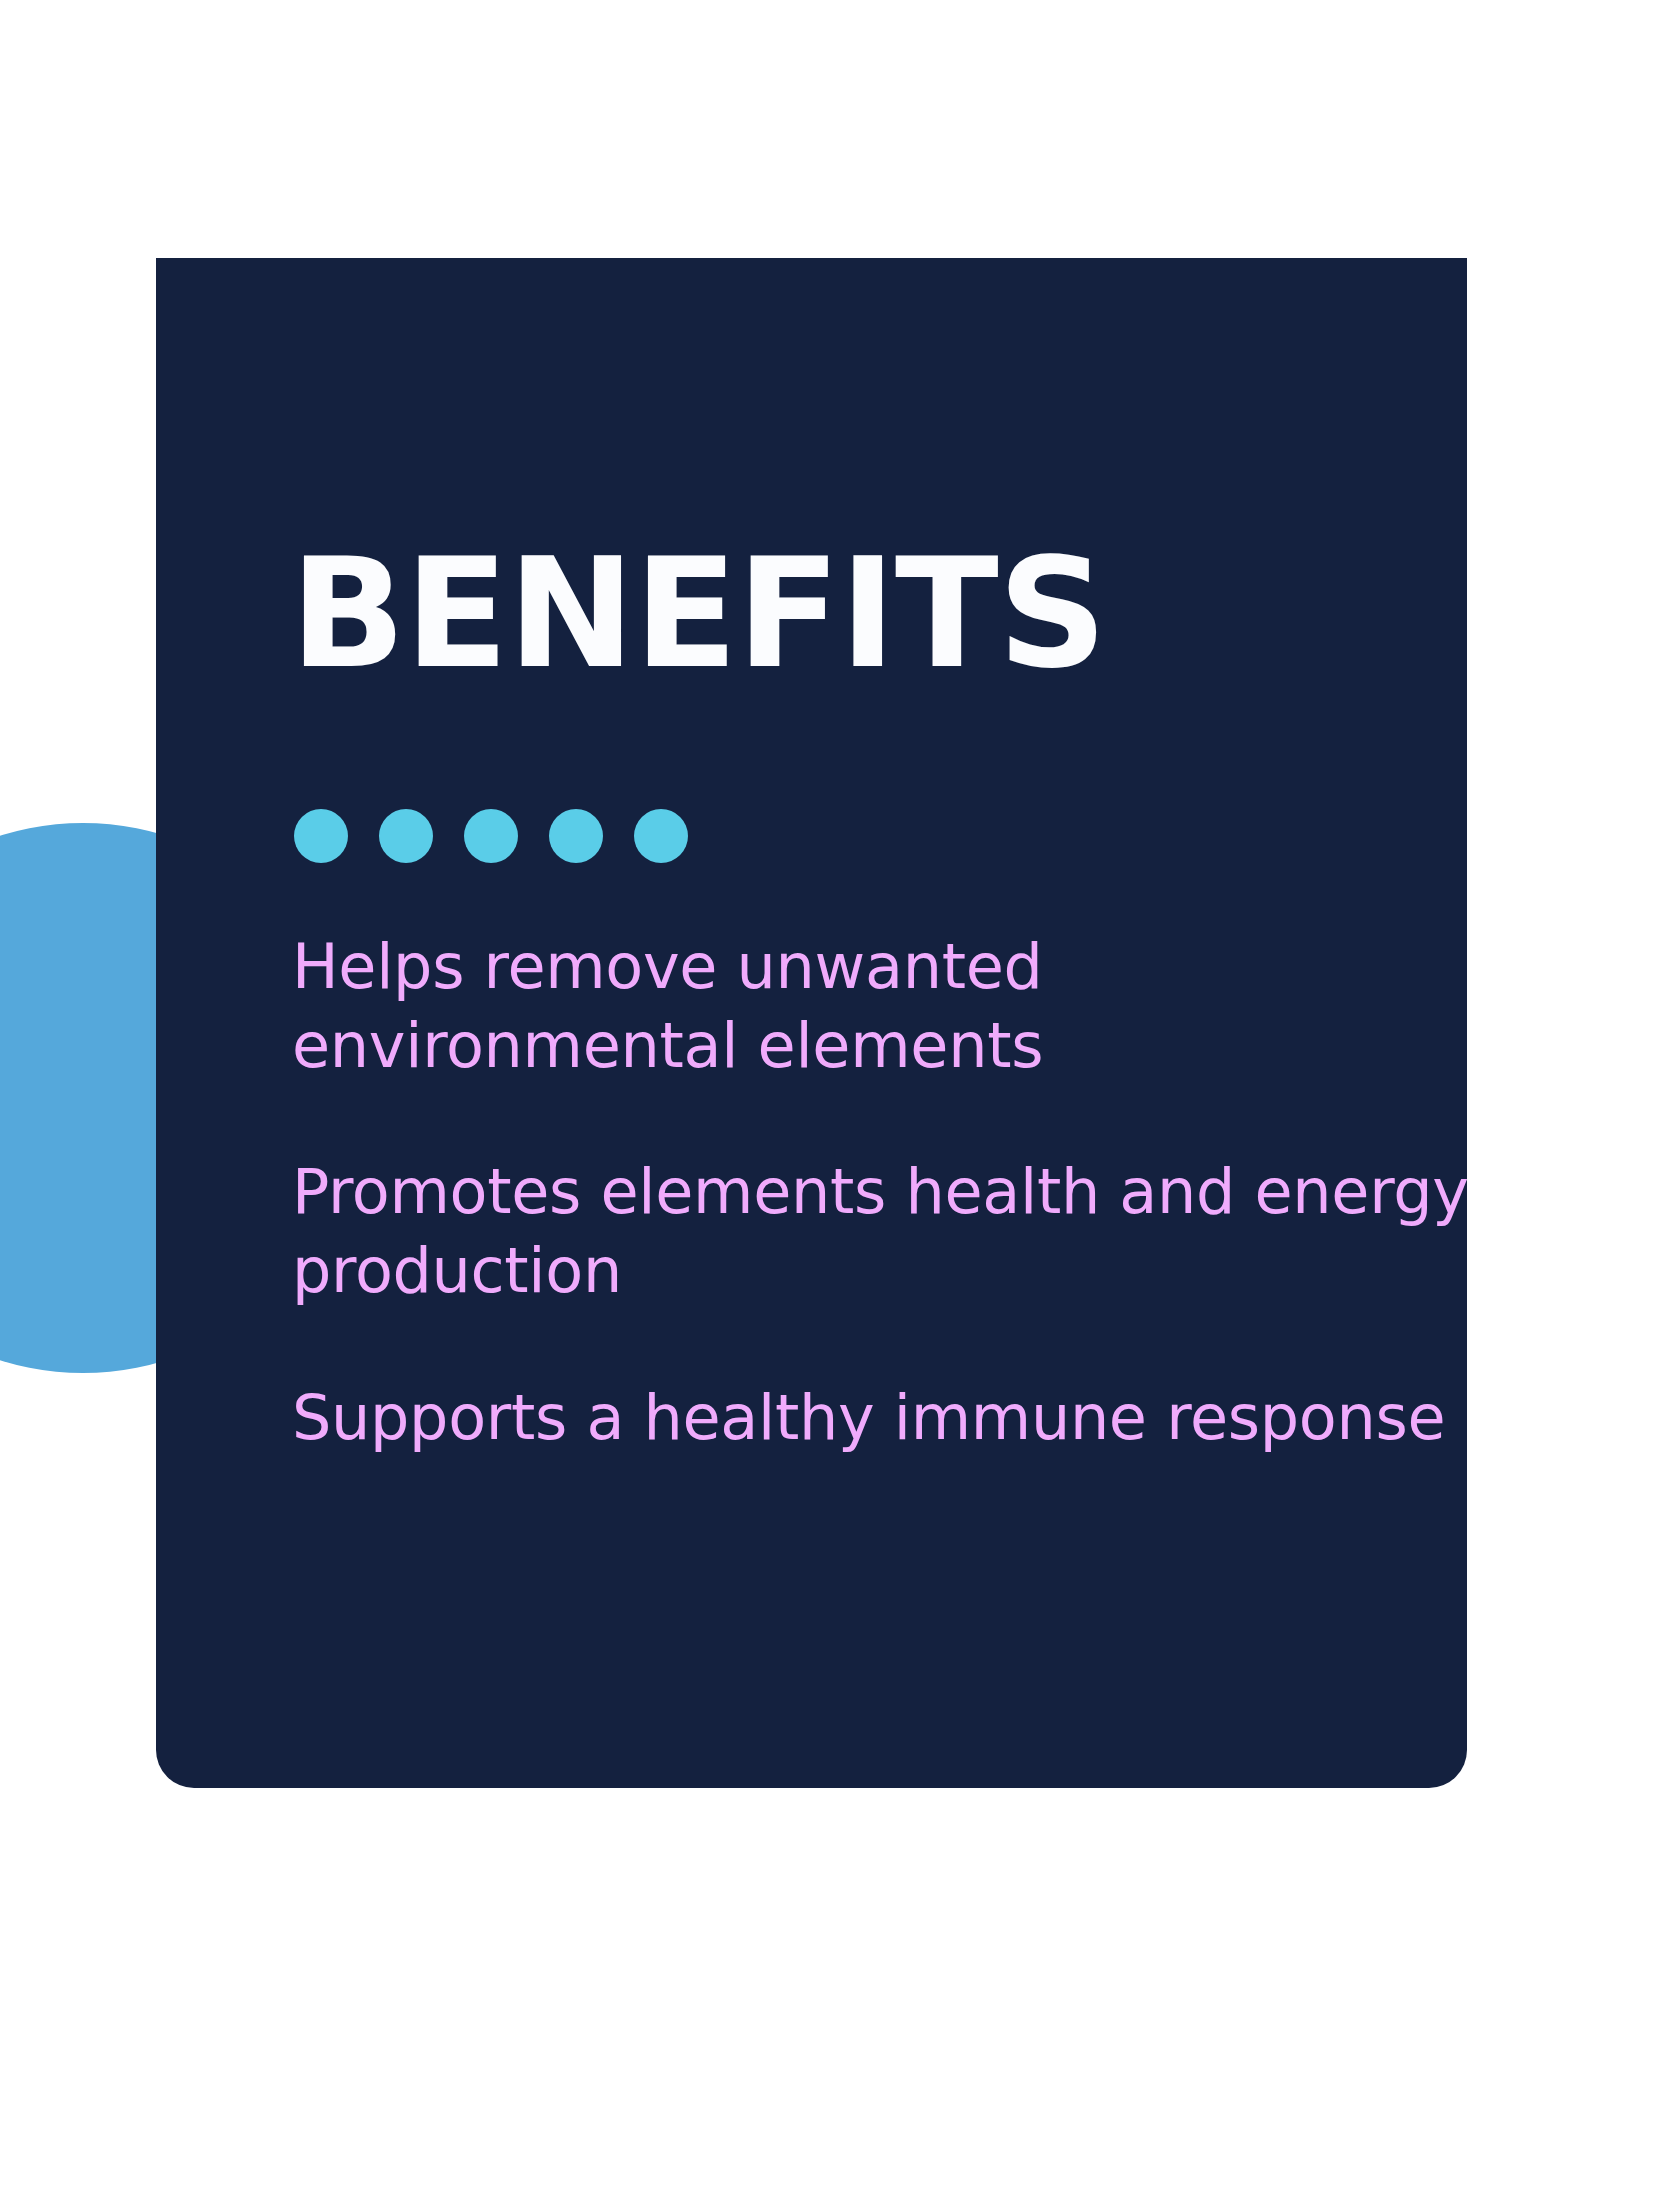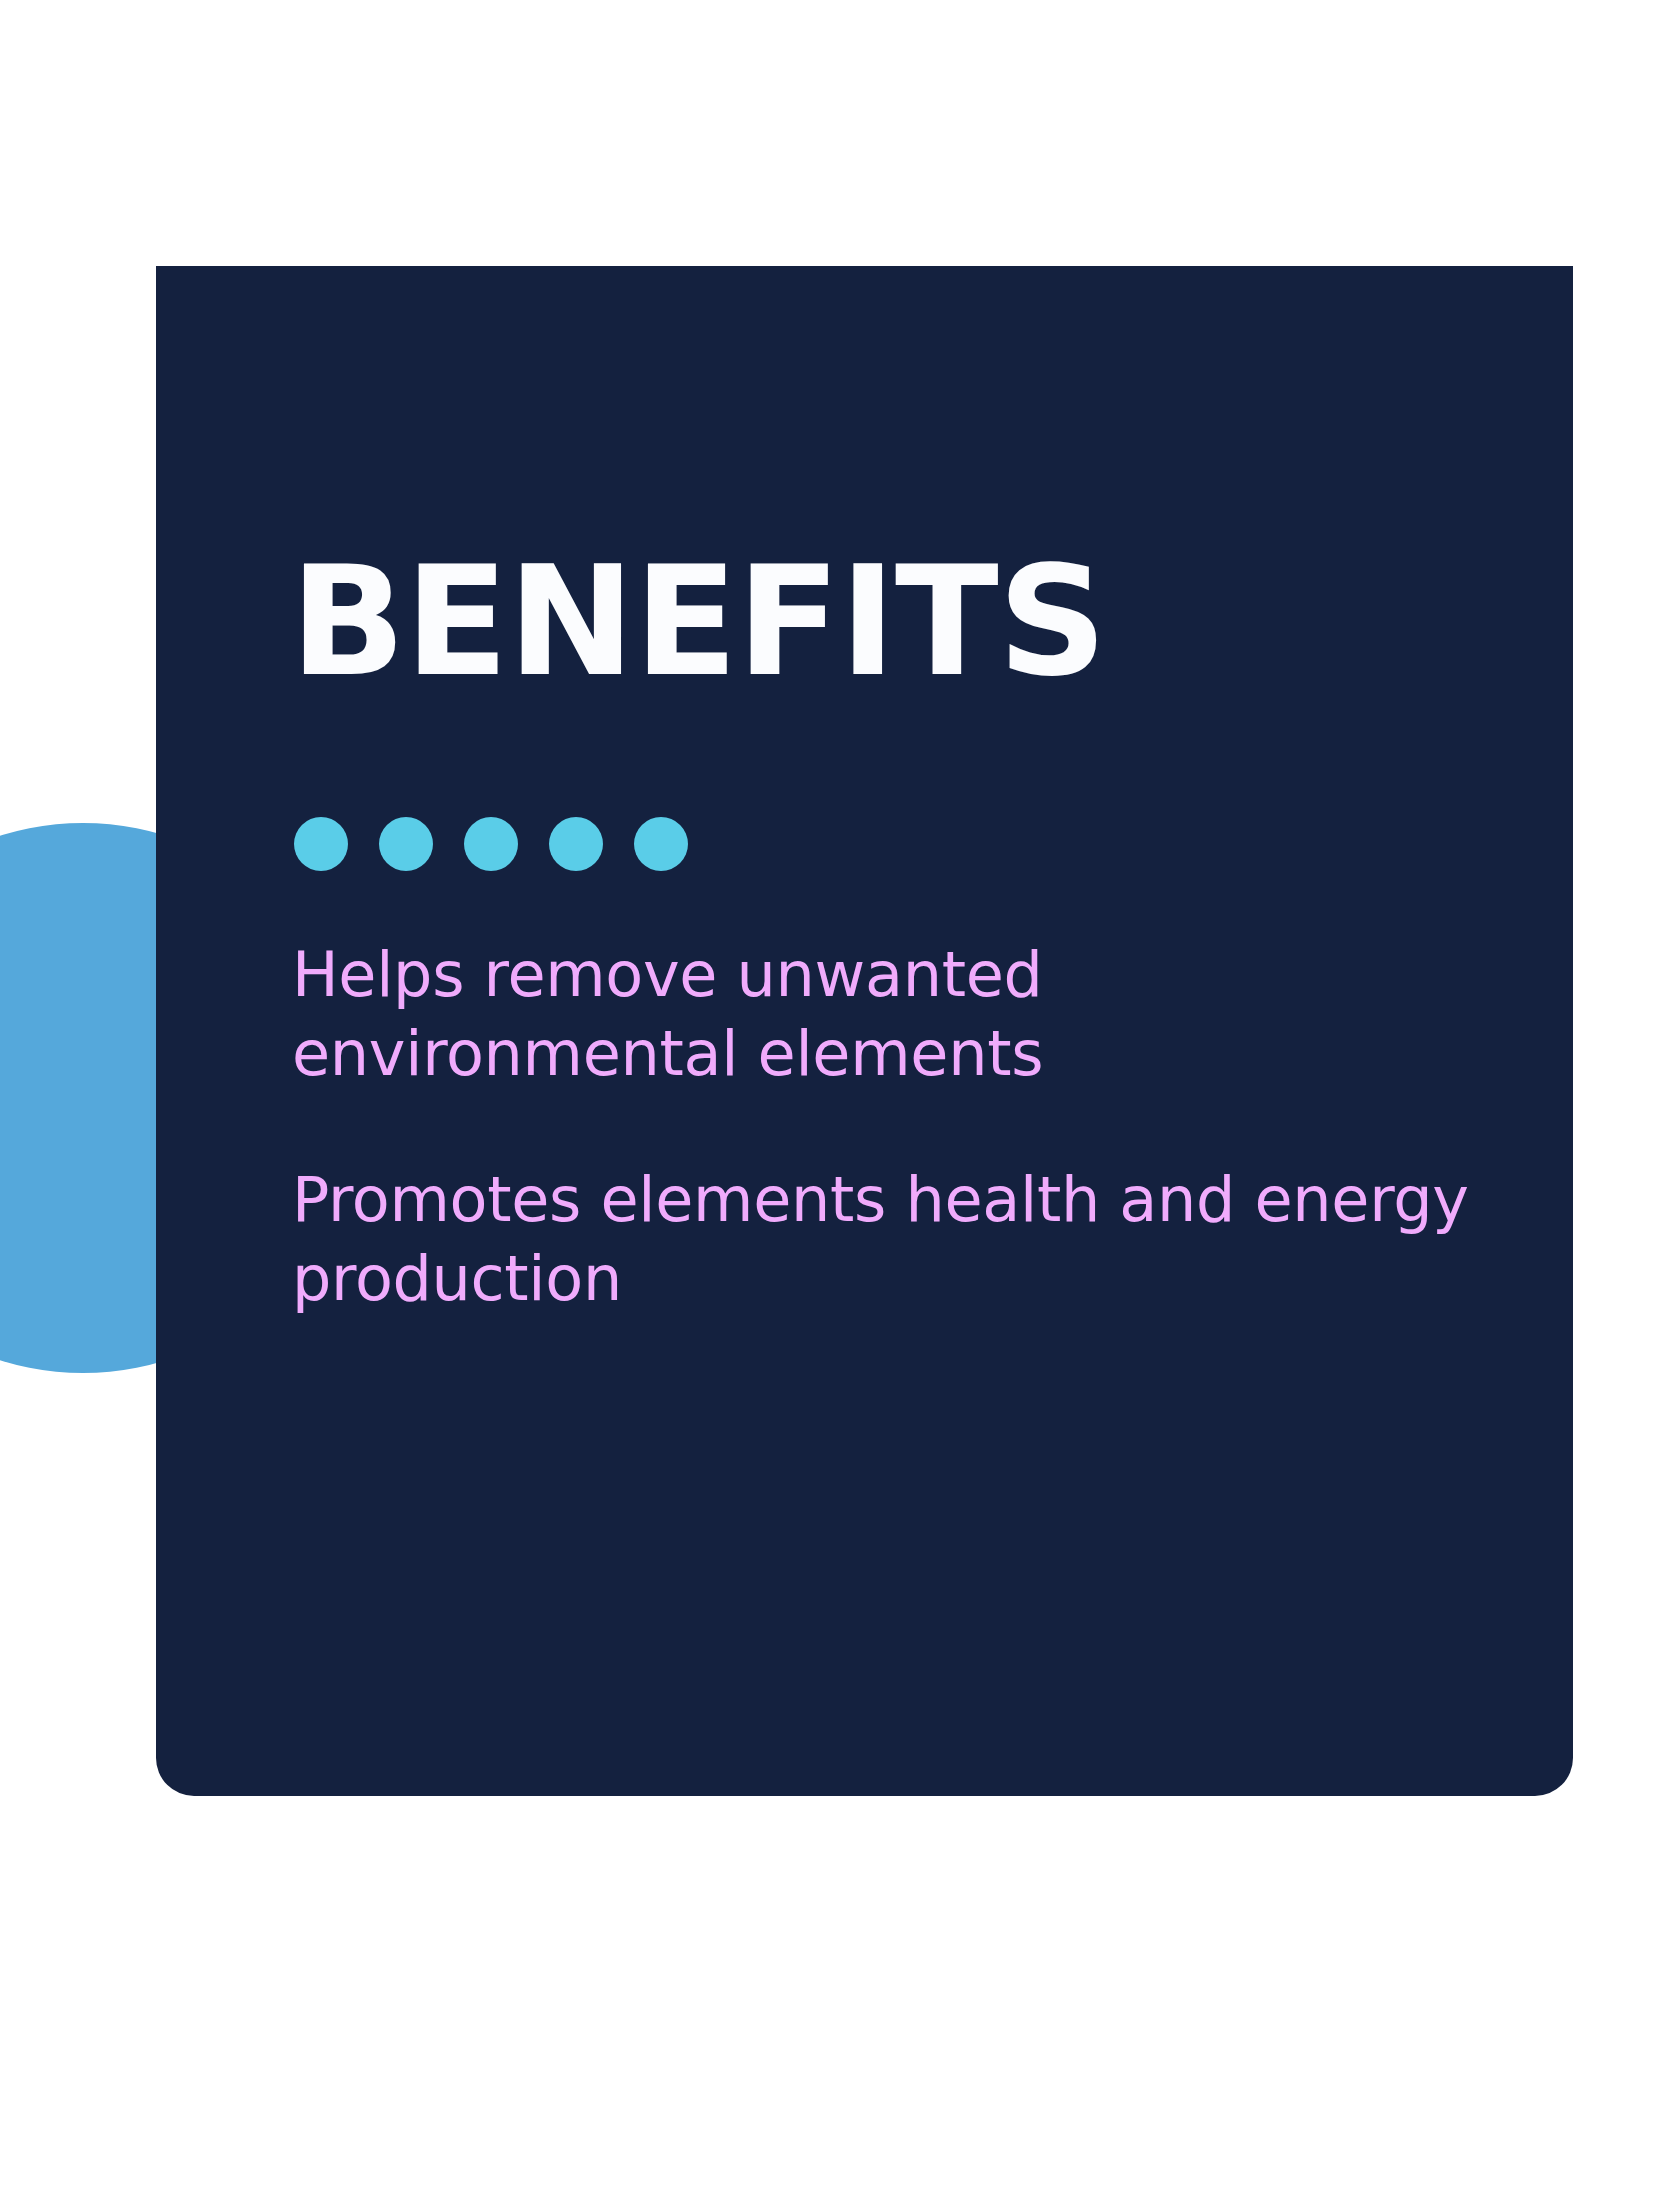--- a/index.html
+++ b/index.html
@@ -35,28 +35,27 @@
     border-radius: 50%;
     background: #55A8DB;
     z-index: 1;
   }
 
   
   .benefits-card {
     position: absolute;
     left: 156px;
     top: 258px;
-    width: 1417px;
+    width: 1311px;
     height: 1530px;
     background: #14213F;
     border-radius: 0 0 38px 38px;
     z-index: 2;
     box-sizing: border-box;
     padding: 0;
-    margin-top: 8px;
   }
 
   .card-title {
     position: absolute;
     left: 134px;
     top: 280px;
     margin: 0;
     font-family: "DejaVu Sans", sans-serif;
     font-size: 152px;
     font-weight: 700;
@@ -123,16 +122,17 @@
       <span class="dot"></span>
       <span class="dot"></span>
       <span class="dot"></span>
       <span class="dot"></span>
       <span class="dot"></span>
     </div>
 
     <ul class="benefit-list">
       <li class="benefit-item">Helps remove unwanted environmental elements</li>
       <li class="benefit-item">Promotes elements health and energy production</li>
+      <li class="benefit-item">Supports a healthy immune response</li>
     </ul>
 
   </div>
 </div>
 
 </body></html>

